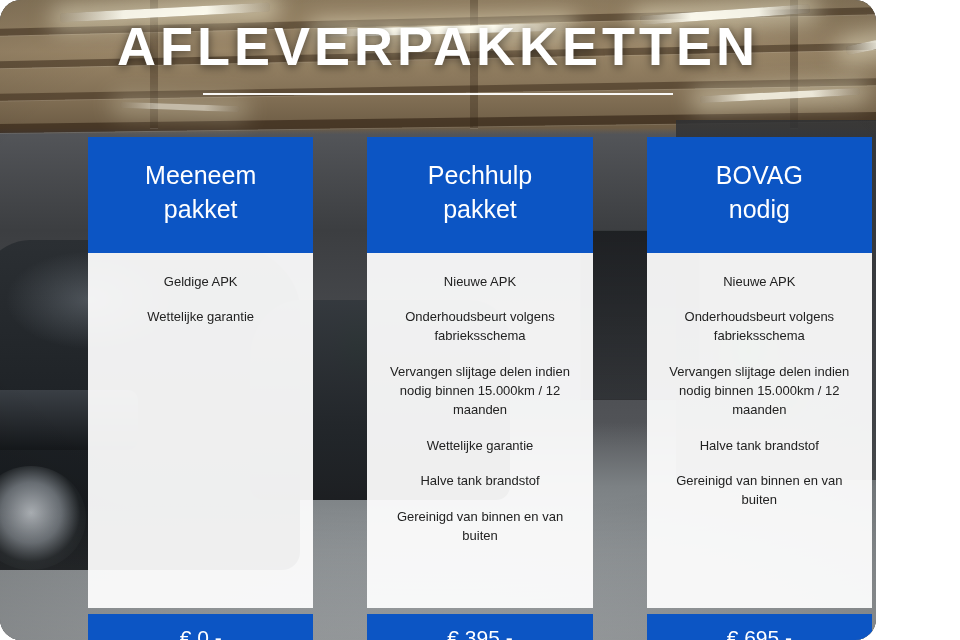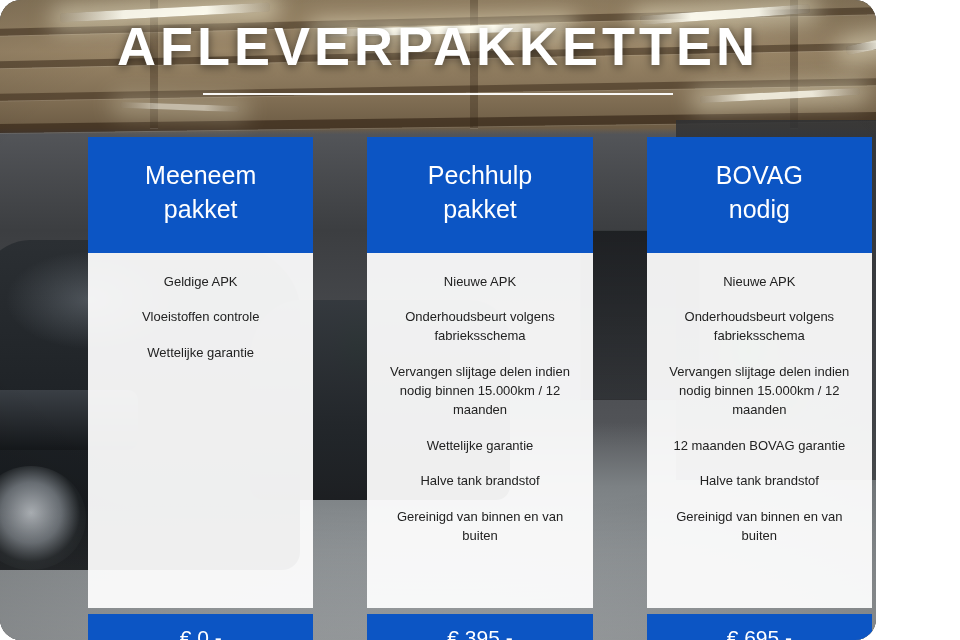--- a/index.html
+++ b/index.html
@@ -234,21 +234,20 @@
     <div class="title-rule"></div>
   </div>
 
   <div class="cards">
 
     <div class="card c1">
       <div class="card-head">Meeneem
 pakket</div>
       <div class="card-body">
         <div class="feature">Geldige APK</div>
-        <div class="feature">Vloeistoffen controle</div>
         <div class="feature">Wettelijke garantie</div>
       </div>
       <div class="card-price">€ 0,-</div>
     </div>
 
     <div class="card c2">
       <div class="card-head">Pechhulp
 pakket</div>
       <div class="card-body">
         <div class="feature">Nieuwe APK</div>
@@ -261,21 +260,20 @@
       <div class="card-price">€ 395,-</div>
     </div>
 
     <div class="card c3">
       <div class="card-head">BOVAG
 nodig</div>
       <div class="card-body">
         <div class="feature">Nieuwe APK</div>
         <div class="feature">Onderhoudsbeurt volgens fabrieksschema</div>
         <div class="feature">Vervangen slijtage delen indien nodig binnen 15.000km / 12 maanden</div>
-        <div class="feature">12 maanden BOVAG garantie</div>
         <div class="feature">Halve tank brandstof</div>
         <div class="feature">Gereinigd van binnen en van buiten</div>
       </div>
       <div class="card-price">€ 695,-</div>
     </div>
 
   </div>
 </div>
 
 </body></html>

